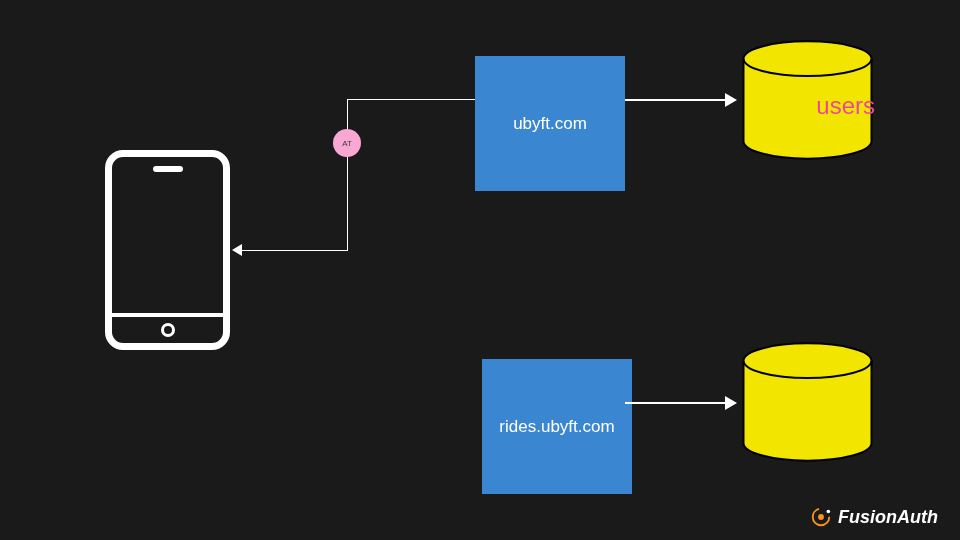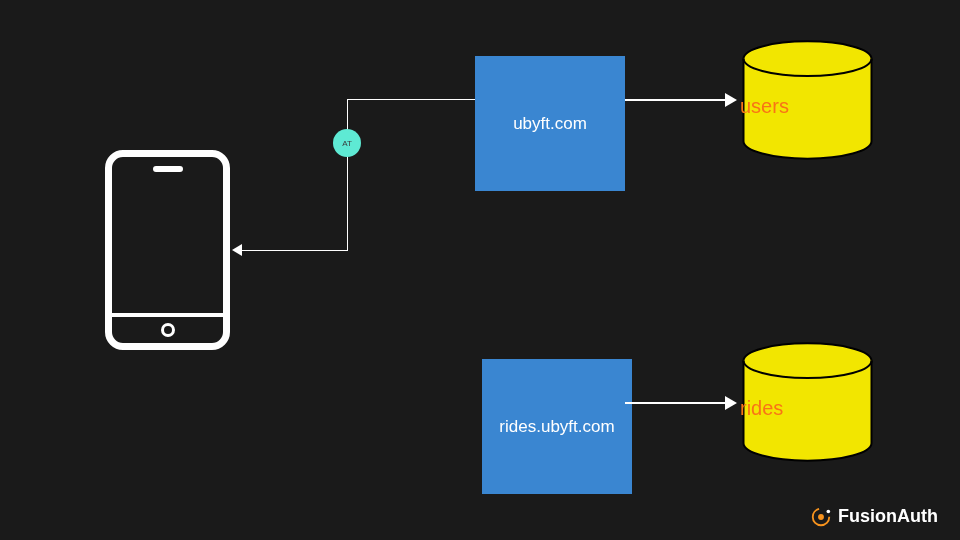--- a/index.html
+++ b/index.html
@@ -75,66 +75,67 @@
   }
   .db-1 { left: 740px; top: 40px; }
   .db-2 { left: 740px; top: 342px; }
   .db svg { width: 100%; height: 100%; }
   .db-label {
     position: absolute;
     left: 0;
     right: 0;
     top: 55%;
     transform: translateY(-50%);
-    text-align: left;
-    color: #f97316;
-    font-size: 20px;
+    text-align: right;
+    color: #ec4899;
+    font-size: 24px;
     z-index: 2;
   }
   .arrow-line {
     position: absolute;
     background: #fff;
   }
   .arrow-head {
     position: absolute;
     width: 0;
     height: 0;
   }
   .token-badge {
     position: absolute;
     left: 333px;
     top: 129px;
     width: 28px;
     height: 28px;
-    background: #5eead4;
+    background: #f9a8d4;
     border-radius: 50%;
     display: flex;
     align-items: center;
     justify-content: center;
     font-size: 8px;
     color: #3a3a3a;
     z-index: 5;
   }
   .handle {
     position: absolute;
     left: 40px;
     bottom: 16px;
     color: #fff;
     font-size: 20px;
   }
   .logo {
     position: absolute;
     right: 22px;
     bottom: 12px;
     display: flex;
-    align-items: flex-start;
+    align-items: flex-end;
     gap: 6px;
     color: #fff;
     font-size: 18px;
     font-weight: 600;
+    font-style: italic;
   }
   .logo-mark {
     width: 22px;
     height: 22px;
     position: relative;
   }
   .logo-mark svg { width: 100%; height: 100%; }
 </style>
 </head>
 <body>
@@ -177,21 +178,20 @@
       <path d="M2 14 A48 13 0 0 0 98 14" fill="none" stroke="#000" stroke-width="1.5"></path>
     </svg>
     <div class="db-label">users</div>
   </div>
   <div class="db db-2">
     <svg viewBox="0 0 100 90">
       <ellipse cx="50" cy="14" rx="48" ry="13" fill="#f2e600" stroke="#000" stroke-width="1.5"></ellipse>
       <path d="M2 14 L2 76 A48 13 0 0 0 98 76 L98 14" fill="#f2e600" stroke="#000" stroke-width="1.5"></path>
       <path d="M2 14 A48 13 0 0 0 98 14" fill="none" stroke="#000" stroke-width="1.5"></path>
     </svg>
-    <div class="db-label">rides</div>
   </div>
 
 
   <div class="logo">
     <span class="logo-mark">
       <svg viewBox="0 0 24 24">
         <circle cx="12" cy="12" r="9" fill="none" stroke="#f7931e" stroke-width="2" stroke-dasharray="40 16"></circle>
         <circle cx="12" cy="12" r="3.2" fill="#f7931e"></circle>
         <circle cx="20" cy="6" r="2" fill="#fff"></circle>
       </svg>

